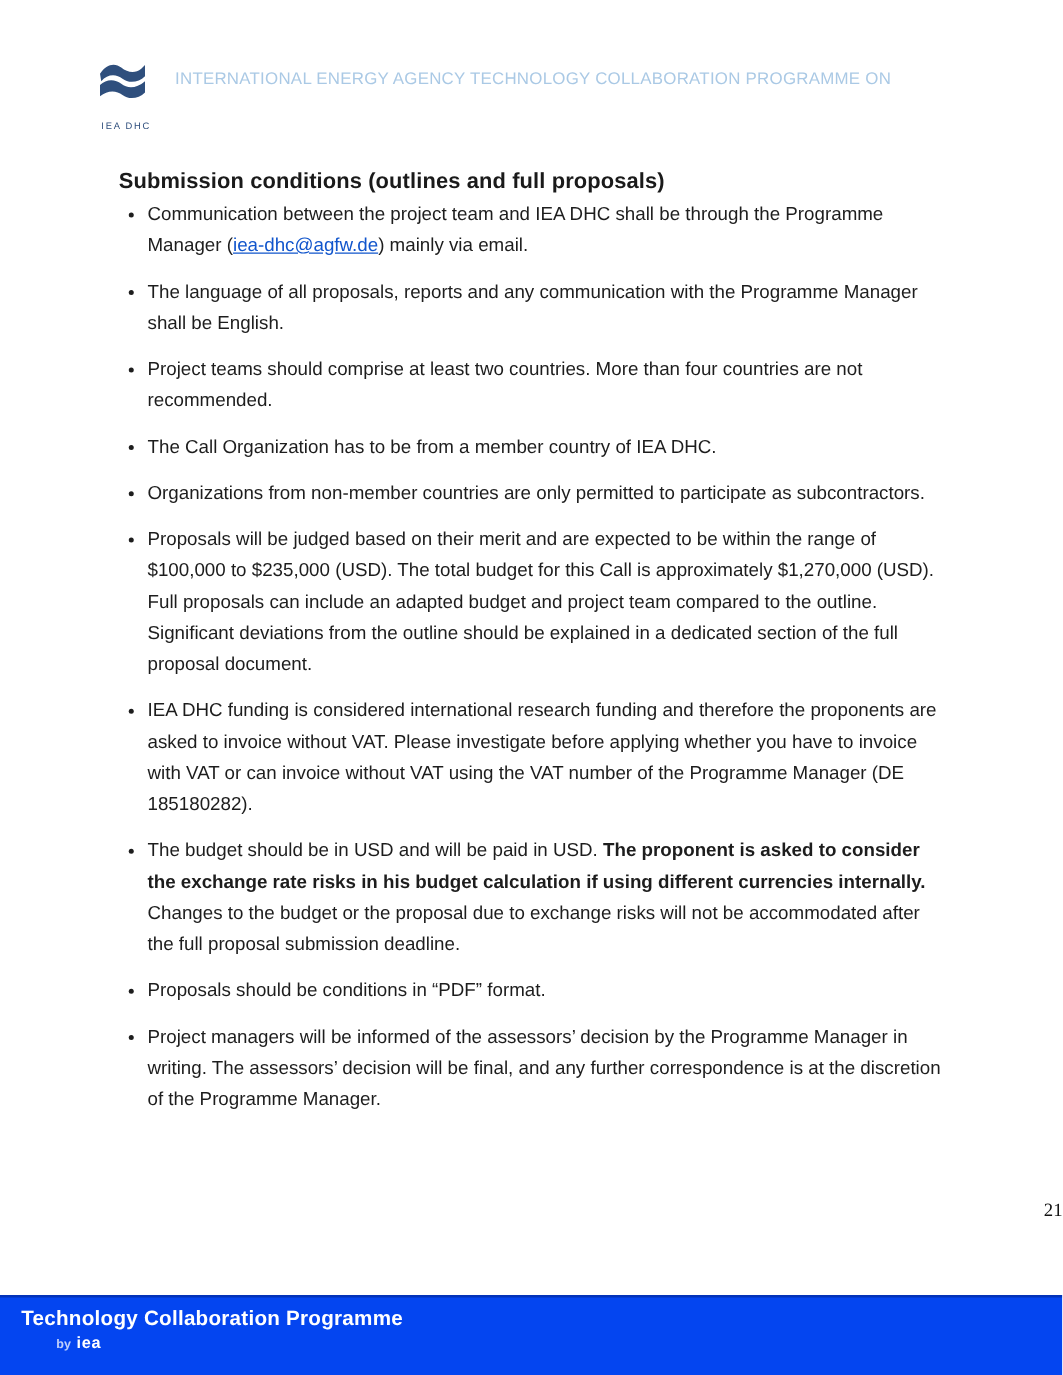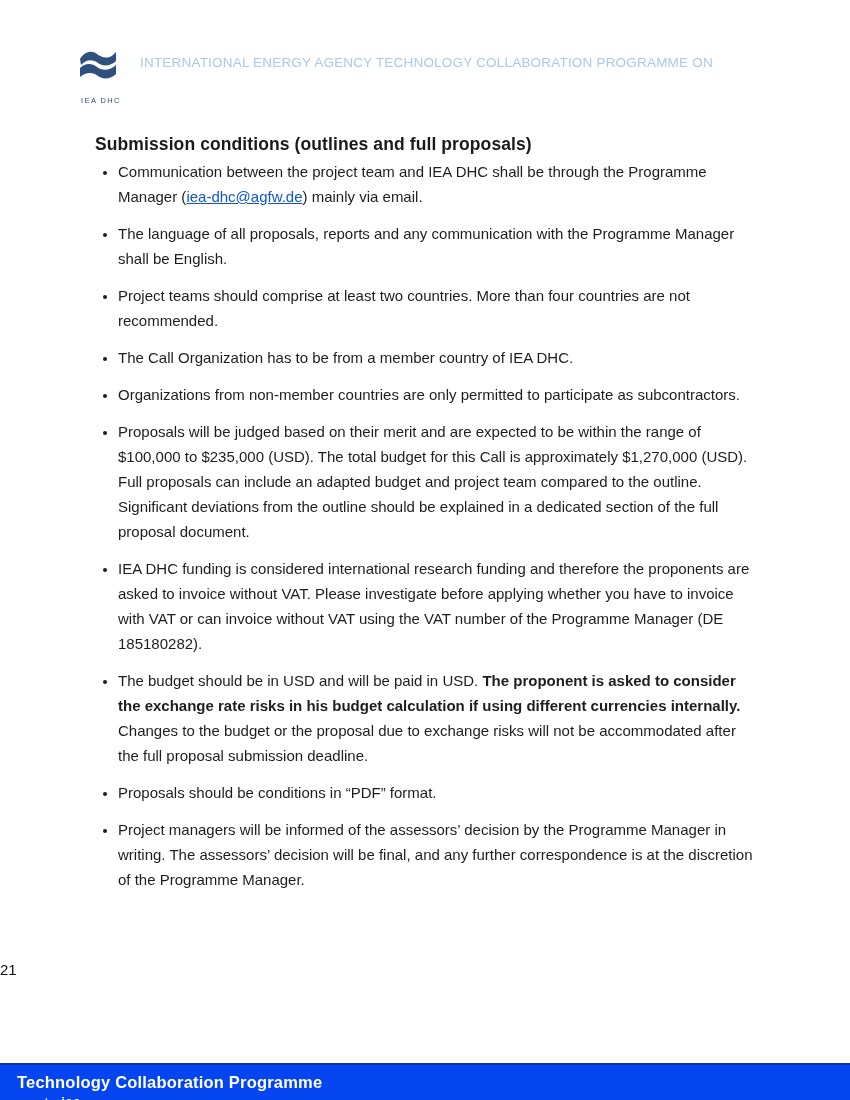--- a/index.html
+++ b/index.html
@@ -82,31 +82,32 @@
     color: var(--link-color);
     text-decoration: underline;
     cursor: pointer;
   }
   
   .page-number {
     position: absolute;
     top: 961px;
     left: 0;
     width: 100%;
-    text-align: left;
+    text-align: right;
     font-size: 15px;
     color: #111111;
+    font-family: Liberation Serif, serif;
   }
   
   footer.footer-bar {
     position: absolute;
     left: 0;
     bottom: 0;
     width: 100%;
-    height: 37px;
+    height: 64px;
     box-sizing: border-box;
     background: var(--footer-bg);
     border-top: 2px solid rgba(0,0,20,0.25);
     padding: 8px 0 0 17px;
     color: #ffffff;
   }
   .footer-title {
     font-size: 16.5px;
     font-weight: bold;
     letter-spacing: 0.2px;

